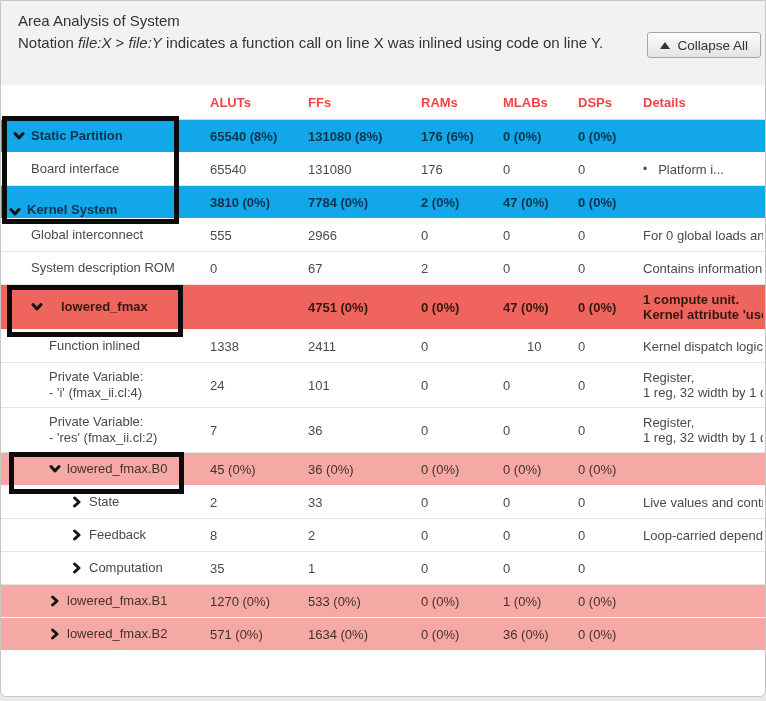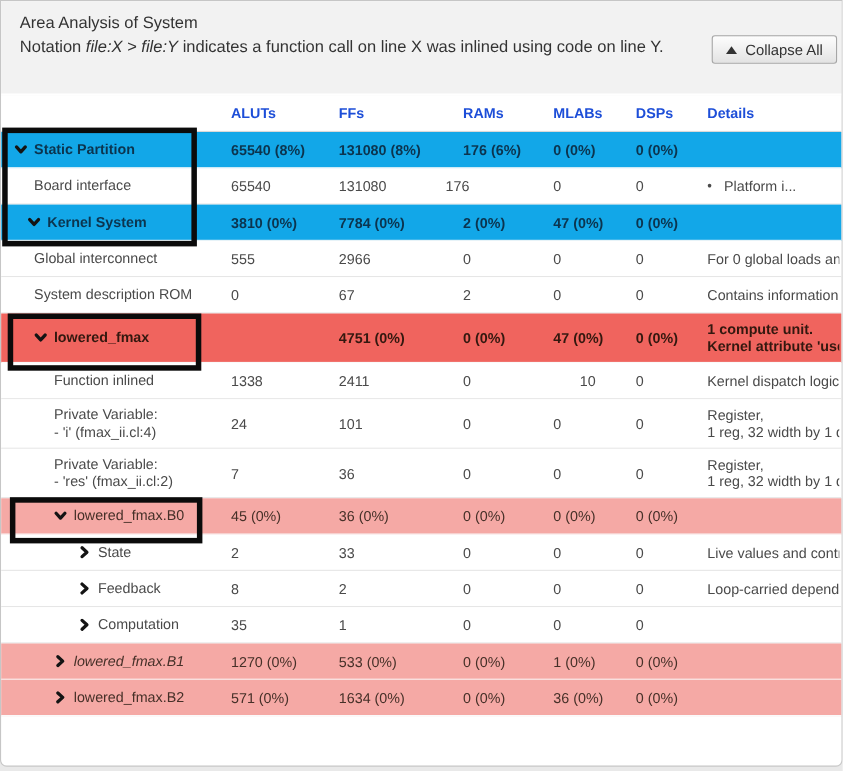--- a/index.html
+++ b/index.html
@@ -29,21 +29,21 @@
     background:linear-gradient(#fdfdfd,#e3e3e3);
     border:1px solid #a6a6a6;border-radius:3px;
     font-family:"Liberation Sans", sans-serif;
     font-size:13.5px;color:#333;cursor:pointer;
   }
   .tri-up{width:0;height:0;border-left:5px solid transparent;border-right:5px solid transparent;border-bottom:7px solid #333;}
   
   .thead{
     position:relative;height:33px;box-sizing:border-box;background:#fff;
     border-bottom:1px solid #d8d8d8;
-    font-weight:bold;font-size:13px;color:#1d4ed8;
+    font-weight:bold;font-size:13px;color:#ef4444;
   }
   .thead span{position:absolute;top:0;line-height:32px;}
   .c0{left:209px}.c1{left:307px}.c2{left:420px}.c3{left:502px}.c4{left:577px}.c5{left:642px}
   
   .row{
     position:relative;height:33px;box-sizing:border-box;
     border-bottom:1px solid #e4e4e4;background:#fff;
     font-size:13px;color:#4a4a4a;
   }
   .row.tall{height:45px;}
@@ -102,32 +102,32 @@
           <div class="cell val" style="left: 577px;">0 (0%)</div>
         </div>
         <div class="row ">
           <div class="cell name" style="left: 30px;">
             <div class="lbl">
               <div>Board interface</div>
             </div>
           </div>
           <div class="cell val" style="left: 209px;">65540</div>
           <div class="cell val" style="left: 307px;">131080</div>
-          <div class="cell val" style="left: 404px;">176</div>
+          <div class="cell val" style="left: 420px;">176</div>
           <div class="cell val" style="left: 502px;">0</div>
           <div class="cell val" style="left: 577px;">0</div>
           <div class="cell details" style="left: 642px;">
             <span class="bullet">•</span>
             <div>
               <div class="dline">Platform i...</div>
             </div>
           </div>
         </div>
         <div class="row blue">
-          <div class="cell name" style="left: 24px;">
+          <div class="cell name" style="left: 8px; align-items: flex-end;">
             <span class="chev">
               <svg width="12" height="12" viewBox="0 0 12 12">
                 <path d="M2 3.6 L6 8 L10 3.6" fill="none" stroke="#141414" stroke-width="3" stroke-linecap="round" stroke-linejoin="round"></path>
               </svg>
             </span>
             <div class="lbl">
               <div>Kernel System</div>
             </div>
           </div>
           <div class="cell val" style="left: 209px;">3810 (0%)</div>
@@ -164,21 +164,21 @@
           <div class="cell val" style="left: 420px;">2</div>
           <div class="cell val" style="left: 502px;">0</div>
           <div class="cell val" style="left: 577px;">0</div>
           <div class="cell details" style="left: 642px;">
             <div>
               <div class="dline">Contains information ...</div>
             </div>
           </div>
         </div>
         <div class="row red tall">
-          <div class="cell name" style="left: 30px;">
+          <div class="cell name" style="left: 30px; gap: 12px;">
             <span class="chev">
               <svg width="12" height="12" viewBox="0 0 12 12">
                 <path d="M2 3.6 L6 8 L10 3.6" fill="none" stroke="#141414" stroke-width="3" stroke-linecap="round" stroke-linejoin="round"></path>
               </svg>
             </span>
             <div class="lbl">
               <div>lowered_fmax</div>
             </div>
           </div>
           <div class="cell val" style="left: 307px;">4751 (0%)</div>
@@ -319,21 +319,21 @@
               <div>Computation</div>
             </div>
           </div>
           <div class="cell val" style="left: 209px;">35</div>
           <div class="cell val" style="left: 307px;">1</div>
           <div class="cell val" style="left: 420px;">0</div>
           <div class="cell val" style="left: 502px;">0</div>
           <div class="cell val" style="left: 577px;">0</div>
         </div>
         <div class="row pink">
-          <div class="cell name" style="left: 48px; font-style: italic;">
+          <div class="cell name" style="left: 48px;">
             <span class="chev">
               <svg width="12" height="12" viewBox="0 0 12 12">
                 <path d="M3.6 2 L8 6 L3.6 10" fill="none" stroke="#141414" stroke-width="3" stroke-linecap="round" stroke-linejoin="round"></path>
               </svg>
             </span>
             <div class="lbl">
               <div>lowered_fmax.B1</div>
             </div>
           </div>
           <div class="cell val" style="left: 209px;">1270 (0%)</div>

